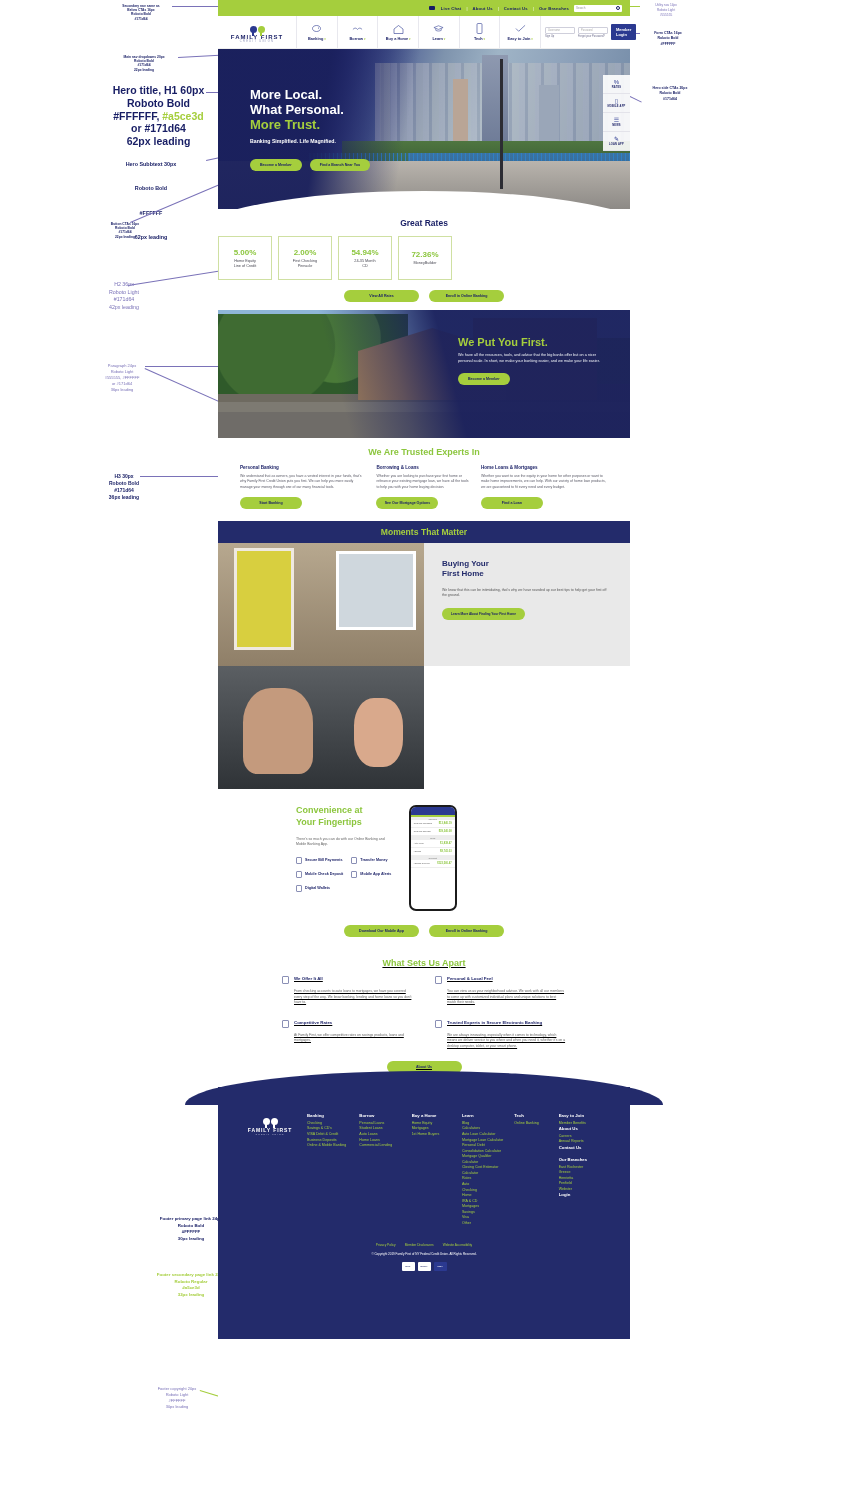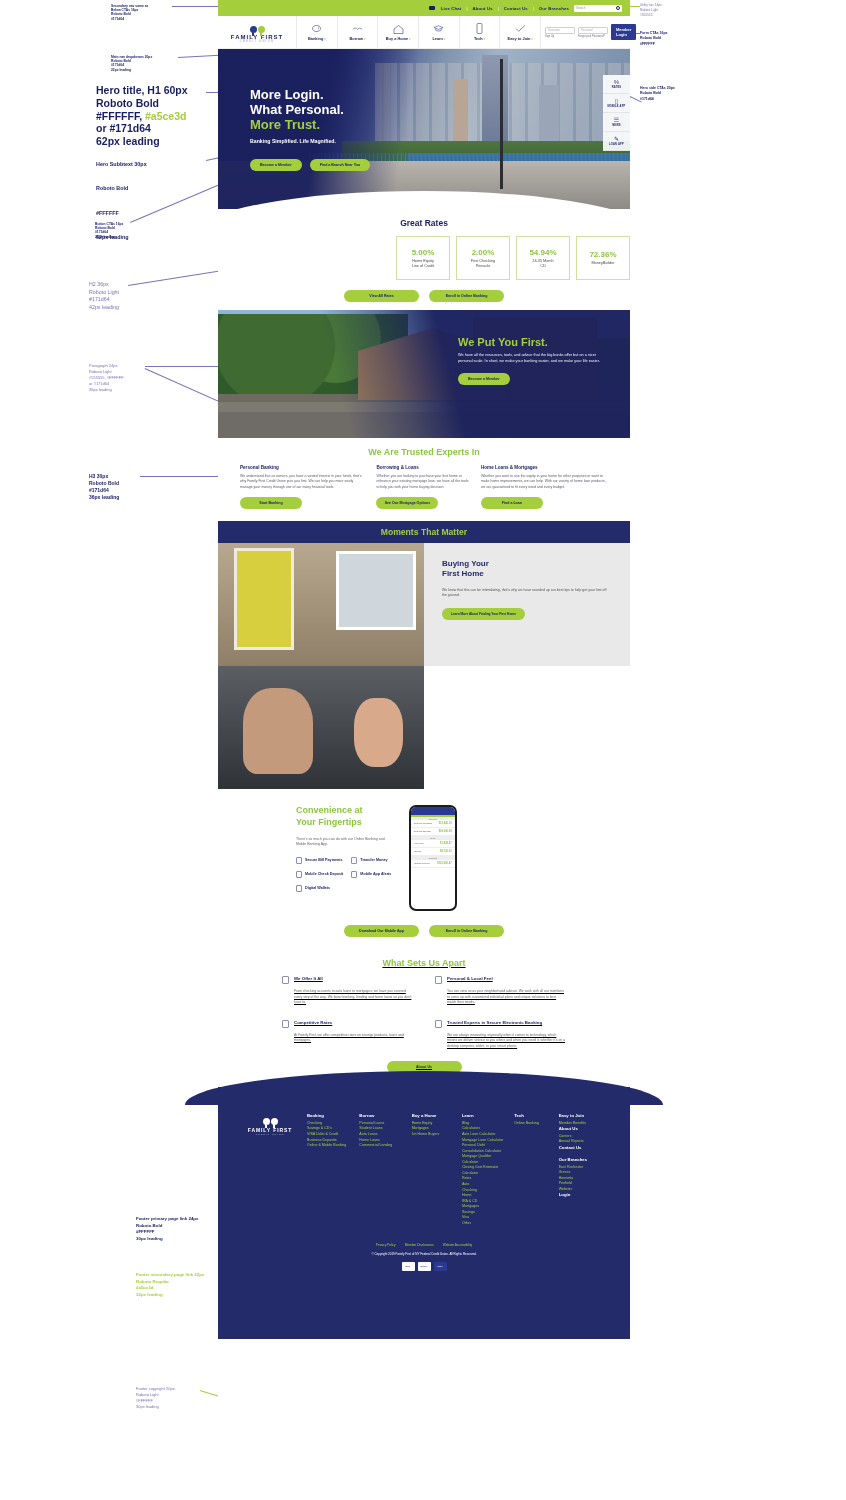--- a/index.html
+++ b/index.html
@@ -6,21 +6,21 @@
   body {
     width: 846px; height: 1500px;
     background: #ffffff;
     font-family: "Liberation Sans", sans-serif;
     position: relative;
     overflow: hidden;
   }
   .page { position:absolute; left:218px; top:0; width:412px; height:1500px; background:#fff; }
 
   
-  .anno { position:absolute; color:#171d64; font-weight:bold; line-height:1.28; white-space:pre-line; }
+  .anno { position:absolute; color:#171d64; font-weight:bold; line-height:1.28; white-space:pre-line;text-align:center; }
   .anno.small { font-size:3.3px; }
   .anno.big { font-size:10.5px; line-height:1.22; }
   .anno.mid { font-size:5.2px; color:#7a72b8; font-weight:normal; }
   .anno.mid2 { font-size:5.2px; color:#171d64; font-weight:bold; }
   .anno.green { color:#a5ce3d; }
   .accent-green { color:#a5ce3d; }
   .leader { position:absolute; background:#7a72b8; height:1px; transform-origin:0 0; }
   .leader.grn { background:#a5ce3d; }
 
   
@@ -83,21 +83,21 @@
   .pill { background:#a5ce3d; color:#171d64; font-size:3.6px; font-weight:bold; border-radius:20px; padding:4px 10px; text-align:center; white-space:nowrap;}
   .sidetabs { position:absolute; right:0; top:26px; width:27px; background:rgba(255,255,255,.9); }
   .sidetab { height:19px; display:flex; flex-direction:column; align-items:center; justify-content:center; gap:1px; border-bottom:.7px solid #e3e3ea; }
   .sidetab .si { font-size:6px; color:#2b3990; line-height:1;}
   .sidetab .st { font-size:2.6px; font-weight:bold; color:#171d64; letter-spacing:.2px;}
 
   
   .sec { padding:0 0; }
   h2.sech { text-align:center; font-size:8.5px; font-weight:bold; color:#171d64; margin:9px 0 8px; }
   h2.sech.green { color:#8cc63e; font-size:9px; }
-  .rates { display:flex; gap:6px; justify-content:flex-end; }
+  .rates { display:flex; gap:6px; justify-content:flex-start; }
   .ratecard { width:54px; height:44px; border:.8px solid #cfe0a2; display:flex; flex-direction:column; align-items:center; justify-content:center; gap:2px; }
   .ratecard .pct { font-size:8px; font-weight:bold; color:#8cc63e; }
   .ratecard .lbl { font-size:3.8px; color:#4a4a55; text-align:center; line-height:1.25; }
   .ctarow { display:flex; gap:10px; justify-content:center; margin:10px 0 8px; }
   .cta { background:#a5ce3d; color:#171d64; font-size:3.6px; font-weight:bold; border-radius:20px; padding:4px 0; width:75px; text-align:center; }
 
   
   .wpyf { position:relative; height:128px; overflow:hidden; }
   .wpyf .photo { position:absolute; inset:0;
      background: linear-gradient(#8fb6d8 0 22%, #5c7f45 22% 58%, #6e6a60 58% 72%, #7d7a72 72% 100%); }
@@ -370,21 +370,21 @@
     <div class="tower"></div>
     <div class="tower3"></div>
     <div class="green"></div>
     <div class="water"></div>
     <div class="rail"></div>
     <div class="deck"></div>
     <div class="pole"></div>
     <div class="shade"></div>
     <div class="hero-copy">
       <h1>
-        <span>More Login.</span><br>
+        <span>More Local.</span><br>
         <span>What Personal.</span><br>
         <span class="g">More Trust.</span>
       </h1>
       <div class="hero-sub">Banking Simplified. Life Magnified.</div>
       <div class="hero-btns">
         <div class="pill">Become a Member</div>
         <div class="pill">Find a Branch Near You</div>
       </div>
     </div>
     <div class="sidetabs">

